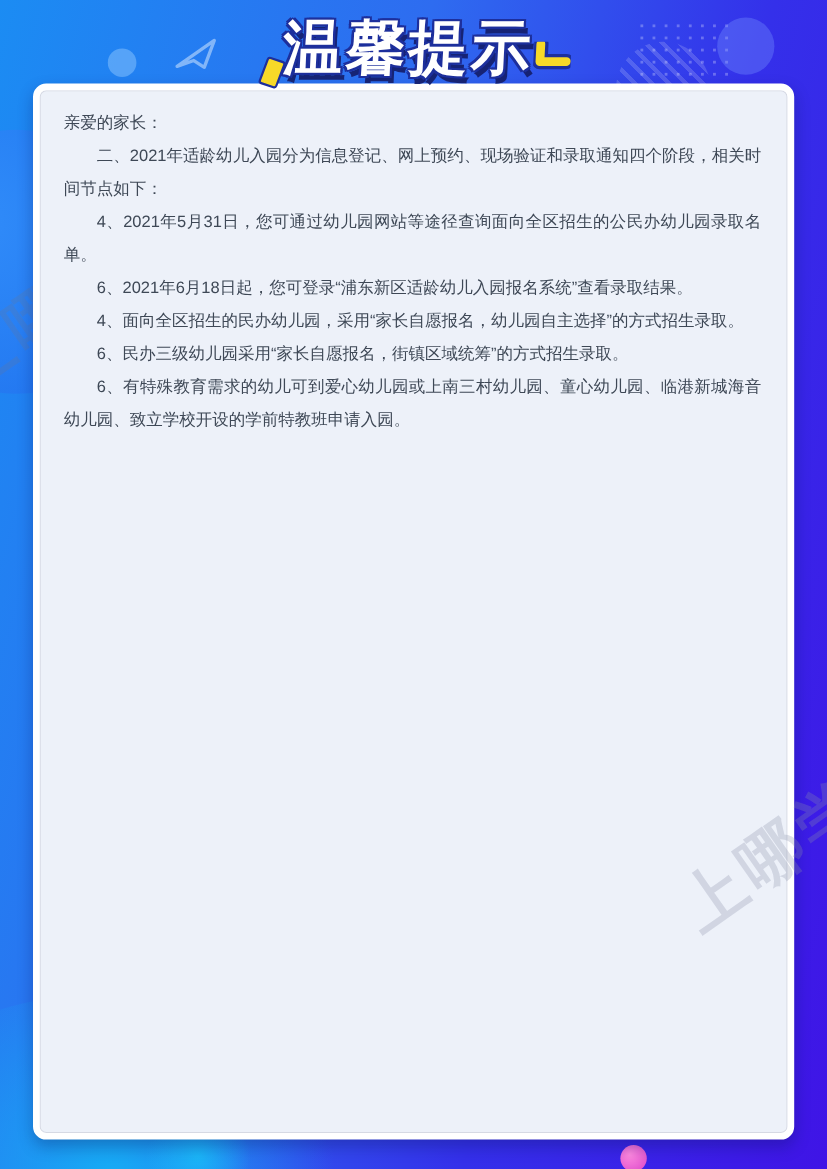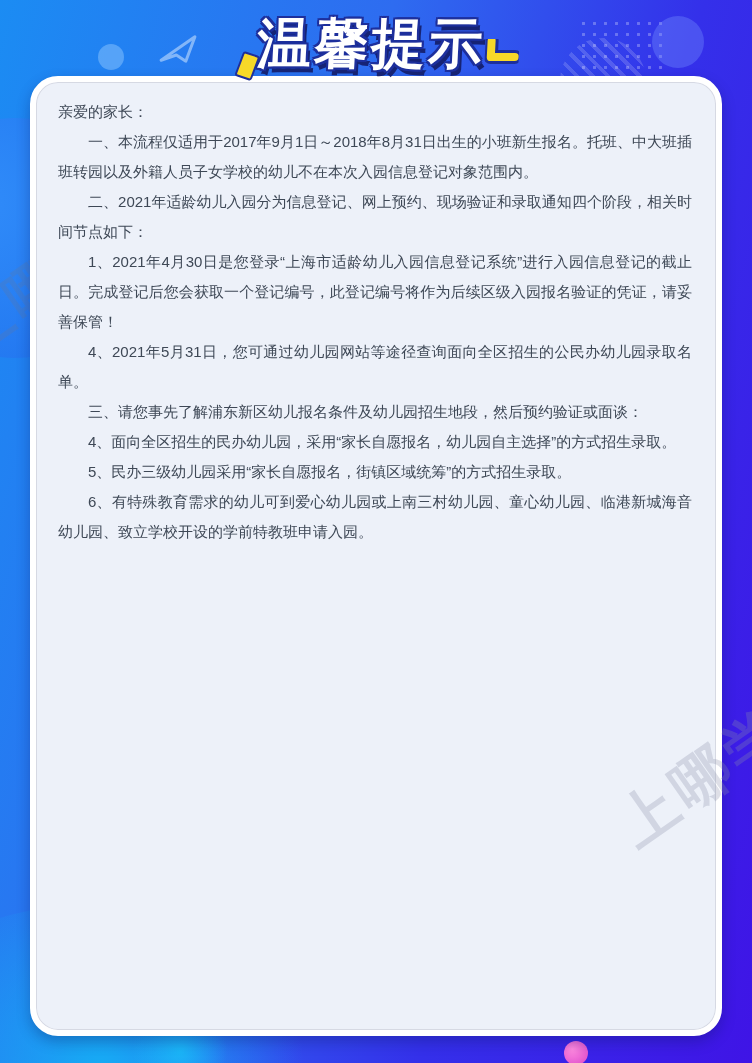--- a/index.html
+++ b/index.html
@@ -60,21 +60,21 @@
        0 -2px 0 #1d2f9c, 0 2px 0 #1d2f9c, -2px 0 0 #1d2f9c, 2px 0 0 #1d2f9c,
        4px 6px 0 rgba(21,32,110,.95);
     z-index:3;
   }
   .title .swash{position:absolute;right:-34px;bottom:4px;}
   .title .accent{position:absolute;left:-18px;bottom:2px;width:14px;height:22px;
     background:#f7d928;border:2px solid #1d2f9c;border-radius:3px;transform:rotate(18deg);}
   
   .card{
     position:absolute;left:30px;top:76px;width:692px;height:960px;
-    box-sizing:border-box;background:#edf1f9;border:6px solid #ffffff;border-radius:28px;
+    box-sizing:border-box;background:#edf1f9;border:6px solid #ffffff;border-radius:12px;
     box-shadow:0 6px 14px rgba(10,20,90,.30), inset 0 0 0 1px rgba(195,196,210,.55);
     z-index:2;
   }
   .card-inner{
     box-sizing:border-box;height:100%;padding:15px 24px 0 22px;
     font-size:15px;line-height:30px;color:#3e4856;
     text-align:justify;overflow:hidden;
   }
   .card-inner p{margin:0;text-indent:2em;}
   .card-inner p.salutation{text-indent:0;}
@@ -105,25 +105,23 @@
       <path d="M6 2 L6 18 L30 18" fill="none" stroke="#f7d928" stroke-width="8" stroke-linejoin="round" stroke-linecap="round"></path>
     </svg>
   </span>
 </div>
 
 <div class="decor watermark wm-left">上哪学</div>
 
 <div class="card">
   <div class="card-inner">
     <p class="salutation">亲爱的家长：</p>
-    <p>一、本流程仅适用于2017年9月1日～2018年8月31日出生的小班新生报名。托班、中大班插班转园以及外籍人员子女学校的幼儿不在本次入园信息登记对象范围内。</p>
     <p>二、2021年适龄幼儿入园分为信息登记、网上预约、现场验证和录取通知四个阶段，相关时间节点如下：</p>
-    <p>1、2021年4月30日是您登录“上海市适龄幼儿入园信息登记系统”进行入园信息登记的截止日。完成登记后您会获取一个登记编号，此登记编号将作为后续区级入园报名验证的凭证，请妥善保管！</p>
     <p>4、2021年5月31日，您可通过幼儿园网站等途径查询面向全区招生的公民办幼儿园录取名单。</p>
-    <p>三、请您事先了解浦东新区幼儿报名条件及幼儿园招生地段，然后预约验证或面谈：</p>
+    <p>6、2021年6月18日起，您可登录“浦东新区适龄幼儿入园报名系统”查看录取结果。</p>
     <p>4、面向全区招生的民办幼儿园，采用“家长自愿报名，幼儿园自主选择”的方式招生录取。</p>
-    <p>5、民办三级幼儿园采用“家长自愿报名，街镇区域统筹”的方式招生录取。</p>
+    <p>6、民办三级幼儿园采用“家长自愿报名，街镇区域统筹”的方式招生录取。</p>
     <p>6、有特殊教育需求的幼儿可到爱心幼儿园或上南三村幼儿园、童心幼儿园、临港新城海音幼儿园、致立学校开设的学前特教班申请入园。</p>
 
   </div>
 </div>
 
 <div class="decor watermark wm-right" style="z-index:4;">上哪学</div>
 
 </body></html>

